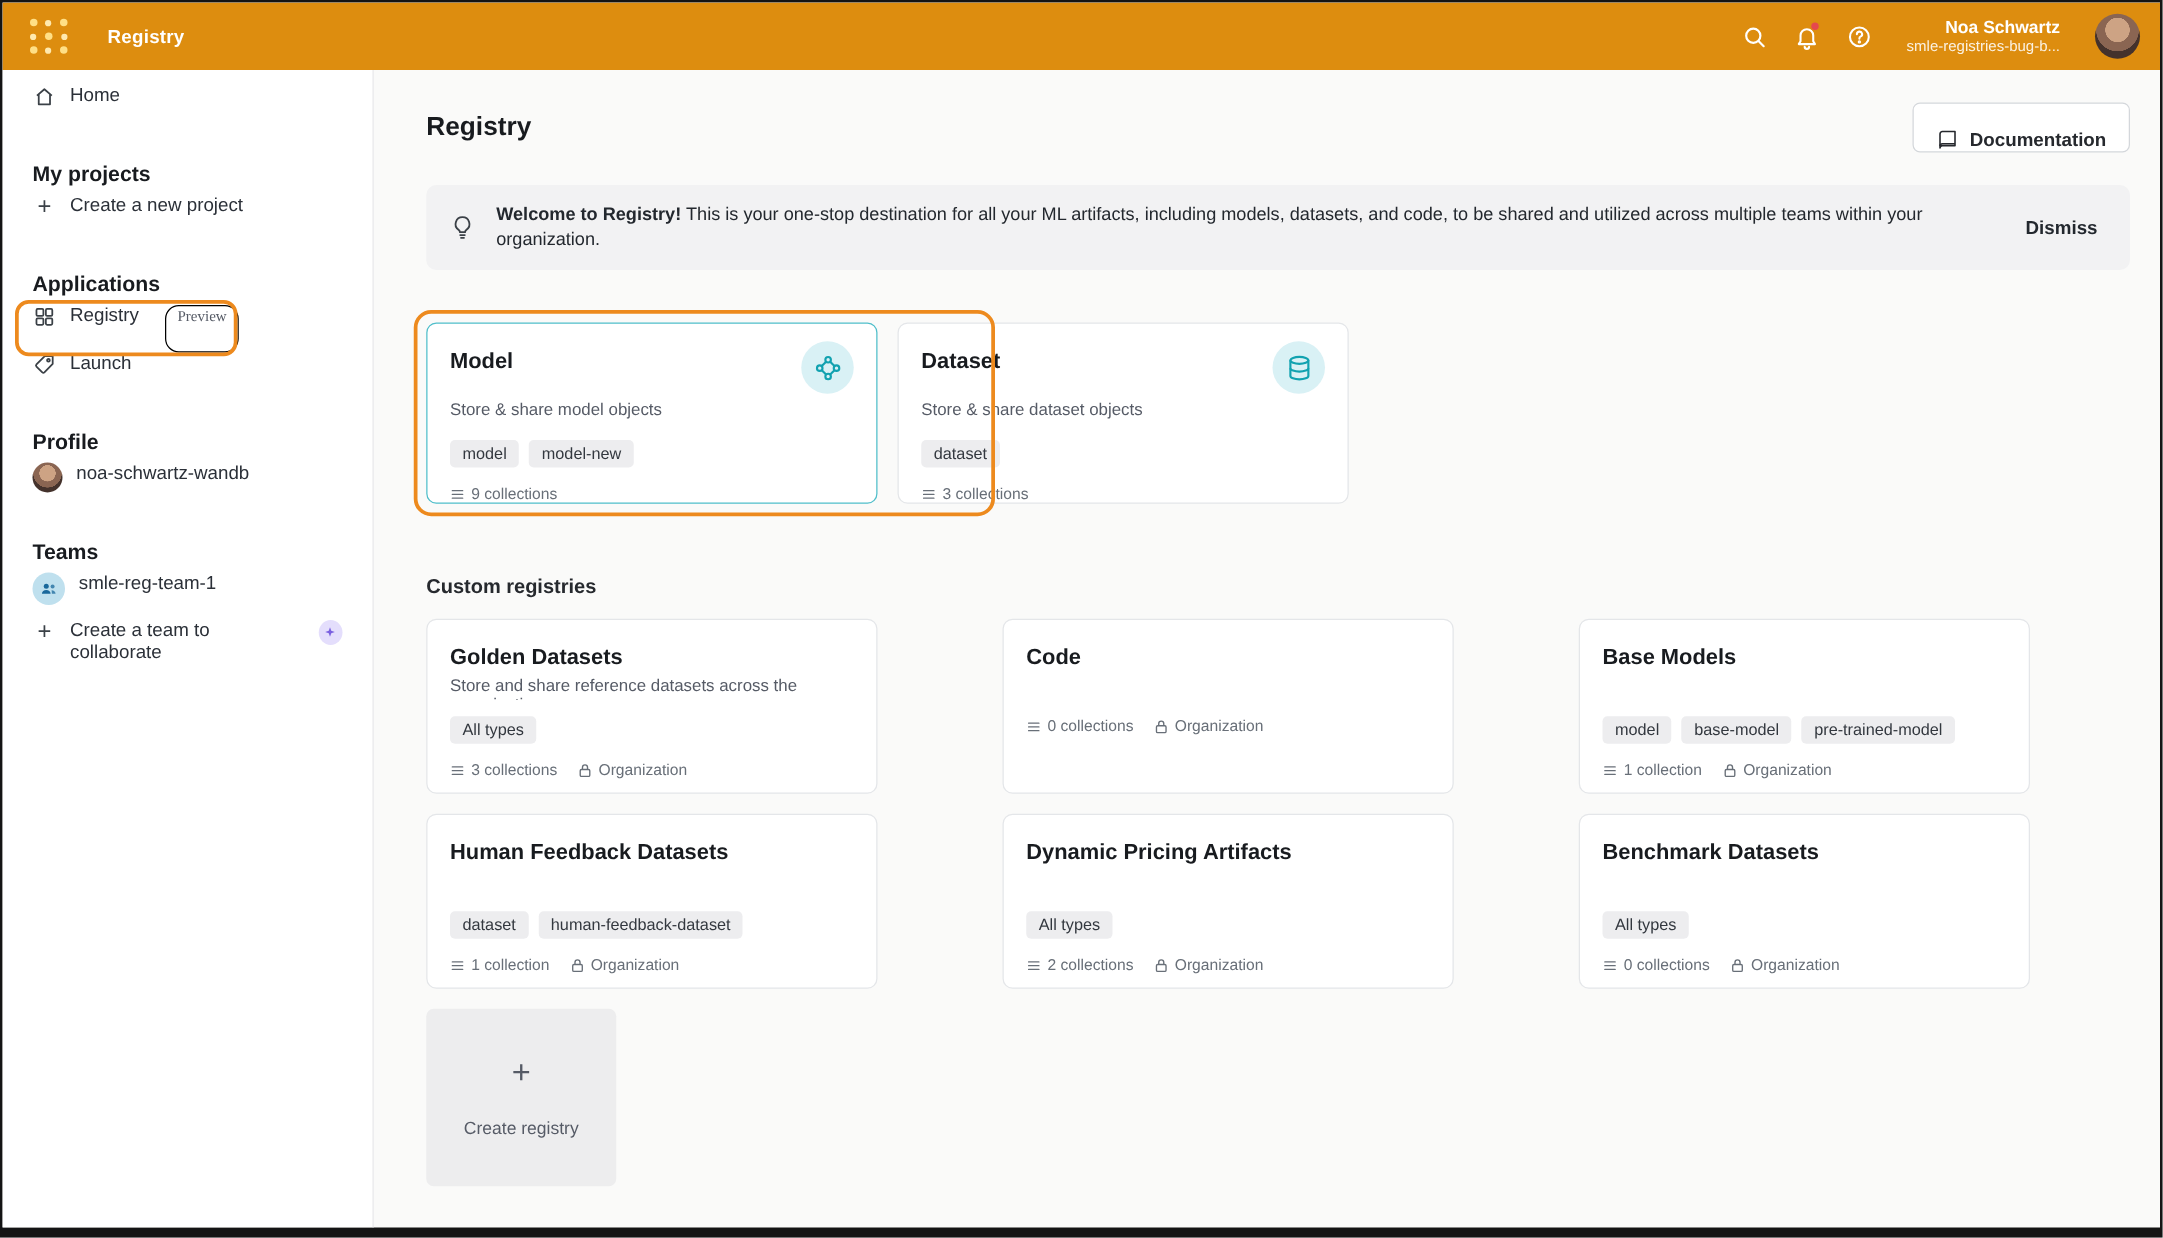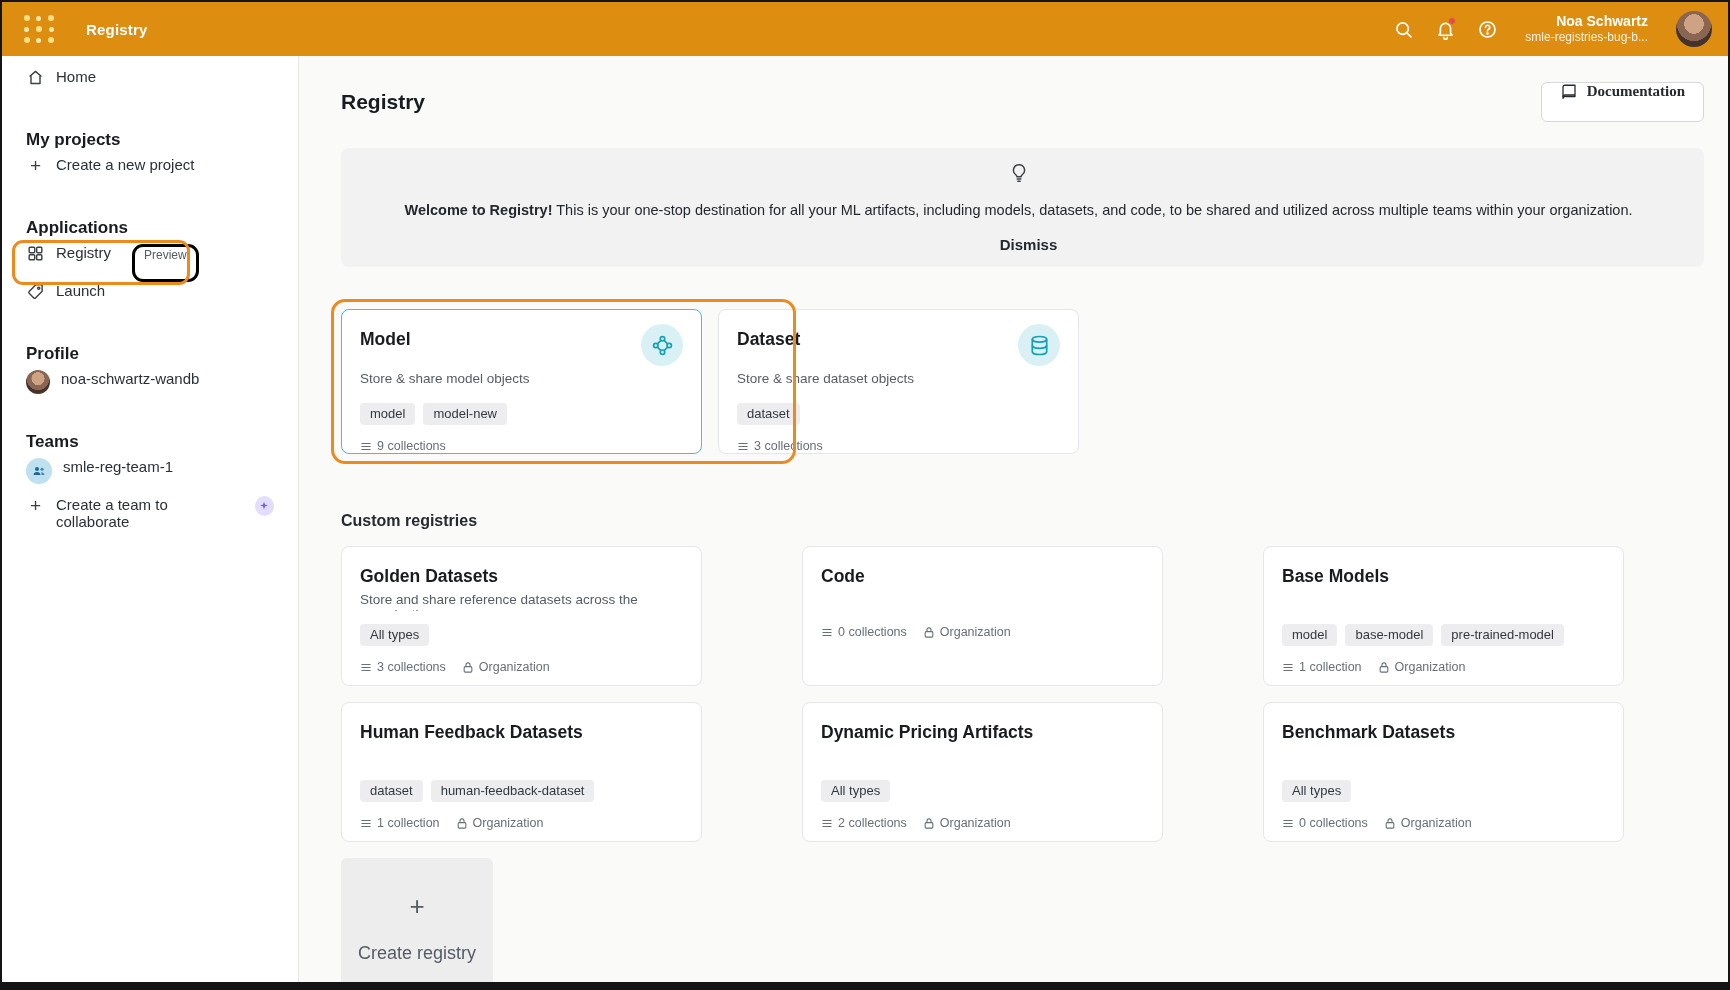--- a/index.html
+++ b/index.html
@@ -32,38 +32,38 @@
   }
   
   .body-row { display:flex; flex:1; min-height:0; }
   
   .sidebar { width:297px; flex:0 0 297px; background:#fff; border-right:1px solid #E7E8EA; padding-top:12px; }
   .nav-item { height:38px; display:flex; gap:11px; padding:0 24px; font-size:15px; color:#2B3038; cursor:pointer; position:relative; }
   .nav-item .nav-ic { width:19px; height:19px; display:flex; align-items:center; justify-content:center; flex:0 0 19px;}
   .nav-item .nav-ic svg { width:19px; height:19px; }
   .side-heading { margin:24px 0 6px; padding:0 24px; font-size:17px; font-weight:700; color:#181B1F; }
   .plus-glyph { width:19px; flex:0 0 19px; text-align:center; font-size:19px; line-height:19px; color:#3B4147; font-weight:400;}
-  .preview-pill { margin-left:10px; border:3px solid #000000; border-radius:11px; background:#fff; font-size:12px; color:#565B66; padding:1px 9px 2px; }
+  .preview-pill { margin-left:10px; border:1px solid #000000; border-radius:11px; background:#fff; font-size:12px; color:#565B66; padding:1px 9px 2px;font-family:Liberation Serif, serif; }
   .mini-avatar { width:24px; height:24px; border-radius:50%; flex:0 0 24px;
     background:radial-gradient(circle at 50% 36%, #cda384 0 33%, #8a6552 34% 58%, #44322c 59%); }
   .team-avatar { width:26px; height:26px; border-radius:50%; flex:0 0 26px; background:#BFE0EE; display:flex; align-items:center; justify-content:center; }
   .team-avatar svg { width:16px; height:16px; }
   .purple-badge { width:20px; height:20px; border-radius:50%; background:#E4DEFC; margin-left:8px; display:flex; align-items:center; justify-content:center; }
   .purple-badge svg { width:12px; height:12px; }
   
   .annotation-ring { position:absolute; border:3px solid var(--c-annot,#ED8A1E); border-radius:12px; pointer-events:none; z-index:6; }
   .ring-registry { left:10px; top:-4px; width:178px; height:45px; border-radius:11px; }
   .ring-model { left:-10px; top:-10px; width:465px; height:165px; border-radius:14px; }
   
   .main { flex:1; min-width:0; padding:26px 24px 0 42px; position:relative; overflow:hidden; }
   .page-head { display:flex; align-items:center; justify-content:space-between; height:40px; margin-bottom:26px; }
   .page-title { font-size:21px; font-weight:700; color:#181B1F; }
-  .doc-btn { height:40px; display:flex; align-items:flex-start; gap:9px; padding:0 18px; background:#fff; border:1px solid #D4D7DB; border-radius:6px; font-size:15px; font-weight:700; color:#26292E; cursor:pointer; font-family:Liberation Serif, serif;}
+  .doc-btn { height:40px; display:flex; align-items:flex-end; gap:9px; padding:0 18px; background:#fff; border:1px solid #D4D7DB; border-radius:6px; font-size:15px; font-weight:700; color:#26292E; cursor:pointer; font-family:Liberation Sans, sans-serif;}
   .doc-btn svg { width:18px; height:18px; }
-  .banner { background:#F2F2F3; border-radius:8px; display:flex; align-items:center; gap:16px; padding:14px 26px 14px 18px; margin-bottom:42px;flex-direction:column; }
+  .banner { background:#F2F2F3; border-radius:8px; display:flex; align-items:center; gap:16px; padding:14px 26px 14px 18px; margin-bottom:42px; }
   .banner .bulb { width:22px; height:22px; flex:0 0 22px; }
   .banner-text { flex:1; font-size:14.5px; line-height:1.38; color:#23282E; }
   .banner-text strong { font-weight:700; }
   .dismiss-btn { font-size:15px; font-weight:700; color:#23282E; cursor:pointer; white-space:nowrap; margin-left:20px; background:none; border:none; font-family:inherit;}
   .core-grid { display:flex; gap:16px; margin-bottom:58px; position:relative; }
   .custom-heading { font-size:16px; font-weight:700; color:#26292E; margin-bottom:16px; }
   .custom-grid { display:grid; grid-template-columns:repeat(3,445px); gap:16px 16px; margin-bottom:16px; }
   .card { width:361px; background:#fff; border:1px solid #E4E6E9; border-radius:8px; padding:16px 18px; cursor:pointer; position:relative; }
   .card.core { height:145px; }
   .card.custom { height:140px; }
@@ -73,21 +73,21 @@
   .card-icon { width:42px; height:42px; border-radius:50%; background:#D9F1F5; display:flex; align-items:center; justify-content:center; margin-top:-2px; }
   .card-icon svg { width:23px; height:23px; }
   .card-desc { font-size:13.5px; color:#565B66; margin-top:5px; height:19px; overflow:hidden; }
   .tag-row { display:flex; gap:8px; margin-top:13px; flex-wrap:nowrap; }
   .tag { background:#EDEDEF; color:#33383F; font-size:13px; padding:3px 10px 4px; border-radius:4px; white-space:nowrap; }
   .meta-row { display:flex; align-items:center; gap:16px; margin-top:14px; font-size:12.5px; color:#686F78; }
   .meta-item { display:flex; align-items:center; gap:5px; }
   .meta-item svg { width:12px; height:13px; }
   .create-tile { width:152px; height:142px; background:#EDEDEE; border-radius:6px; display:flex; flex-direction:column; align-items:center; justify-content:center; gap:26px; cursor:pointer; }
   .create-tile .big-plus { font-size:26px; line-height:22px; color:#565B66; font-weight:400; }
-  .create-tile .tile-label { font-size:18px; color:#565B66; }
+  .create-tile .tile-label { font-size:14px; color:#565B66; }
 </style>
 </head>
 <body>
 
 <div class="screen">
 
   <header class="topbar">
     <div class="logo">
       <i></i>
         <i></i>

